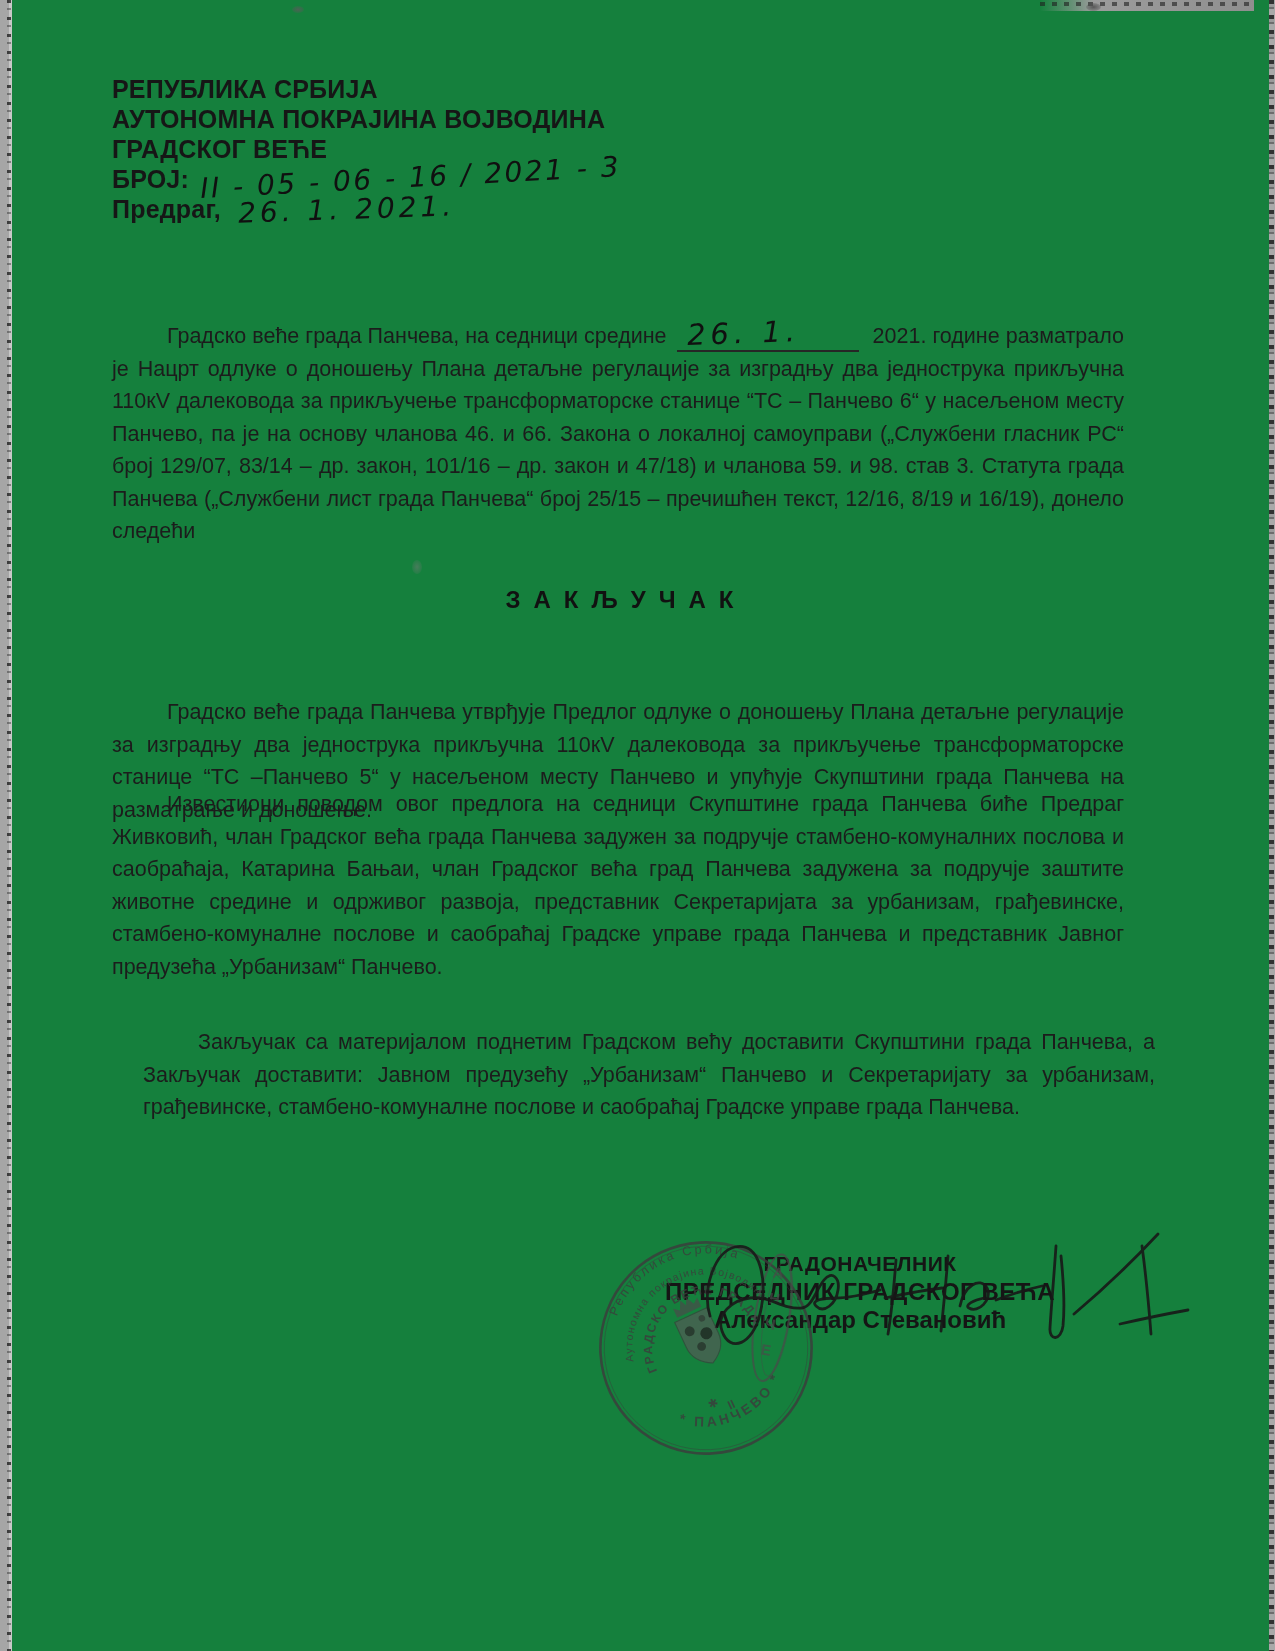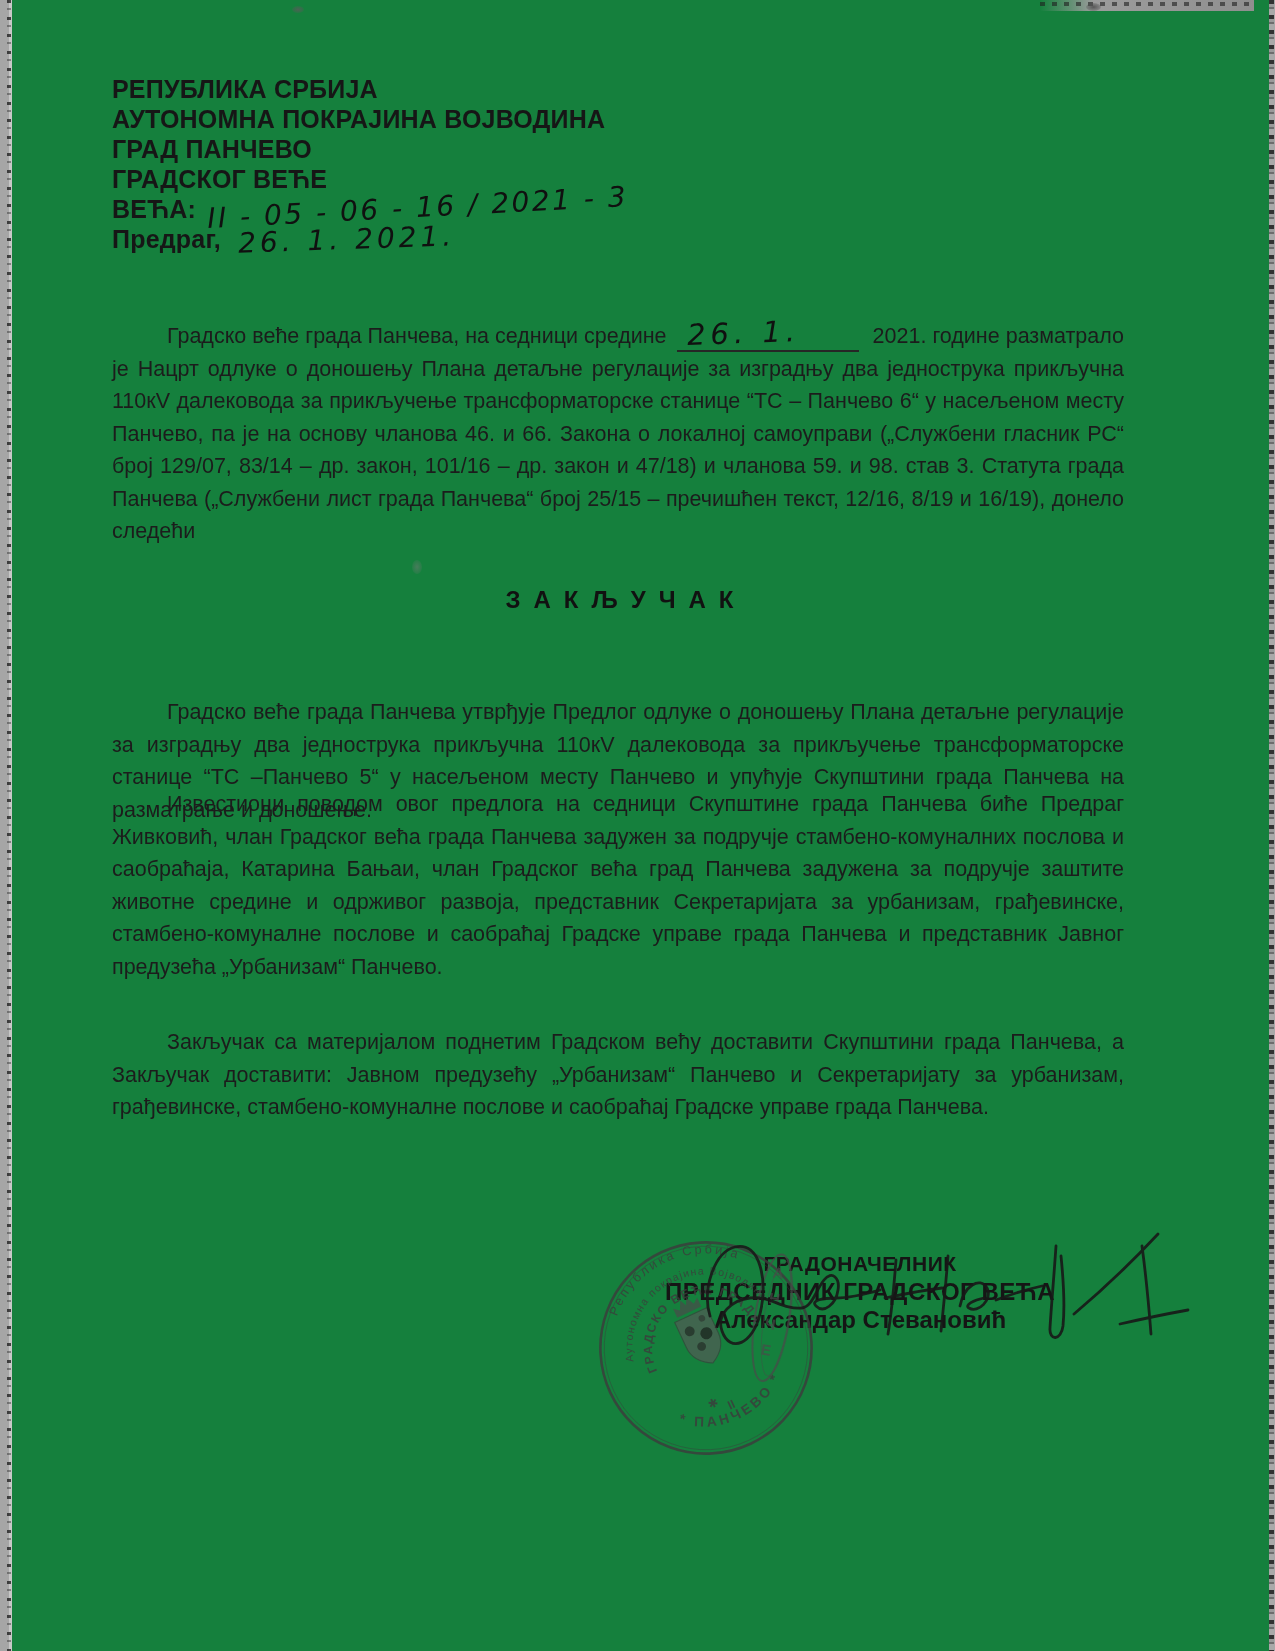--- a/index.html
+++ b/index.html
@@ -38,21 +38,21 @@
     display:inline-block;letter-spacing:2.5px;
   }
   .hand-num{font-size:28px;transform:rotate(-3deg) translateY(-1px);margin-left:4px;}
   .hand-date{font-size:28px;transform:rotate(-2deg) translateY(1px);margin-left:10px;letter-spacing:4px;}
 
   
   .para{
     position:absolute;left:112px;width:1012px;margin:0;
     font-size:21.5px;line-height:32.5px;text-align:justify;text-indent:55px;color:#1c1c1c;
   }
-  .p1{top:320px;} .p2{top:696px;} .p3{top:788px;} .p4{top:1026px;}
+  .p1{top:320px;} .p2{top:696px;} .p3{top:788px;} .p4{top:1026px;margin-left:31px;}
   .dateline{
     display:inline-block;width:172px;height:30px;line-height:26px;
     border-bottom:2.5px solid #262626;text-indent:0;text-align:left;
     padding-left:10px;vertical-align:baseline;margin:0 8px 0 4px;
   }
   .dateline .hand{font-size:29px;letter-spacing:5px;transform:rotate(-2deg);}
 
   .doc-title{
     position:absolute;left:112px;top:578px;width:1012px;margin:8px;
     text-align:center;font-size:24px;font-weight:bold;letter-spacing:13px;color:#111;
@@ -77,24 +77,23 @@
   <div class="edge edge-left"></div>
   <div class="edge edge-right"></div>
   <div class="edge-top"></div>
   <div class="speck speck1"></div>
   <div class="speck speck2"></div>
   <div class="speck speck3"></div>
 
   <div class="header-block">
     <div class="hline">РЕПУБЛИКА СРБИЈА</div>
     <div class="hline">АУТОНОМНА ПОКРАЈИНА ВОЈВОДИНА</div>
-    <div class="hline">ГРАД ПАНЧЕВО</div>
     <div class="hline">ГРАДСКОГ ВЕЋЕ</div>
     <div class="hline">
-      <span>ВЕЋА:</span>
+      <span>БРОЈ:</span>
       <span class="hand hand-num">II - 05 - 06 - 16 / 2021 - 3</span>
     </div>
     <div class="hline">
       <span>Предраг,</span>
       <span class="hand hand-date">26. 1. 2021.</span>
     </div>
   </div>
 
   <p class="para p1">
     <span>Градско веће града Панчева, на седници средине</span>

